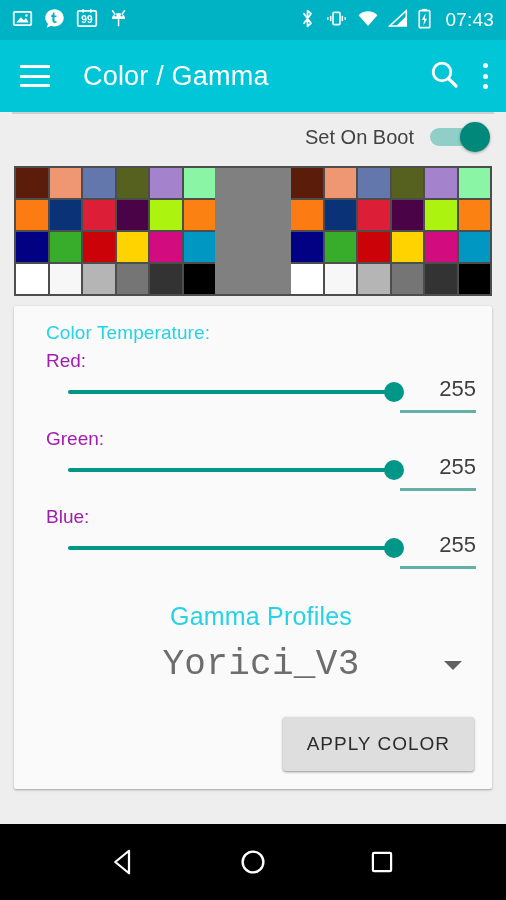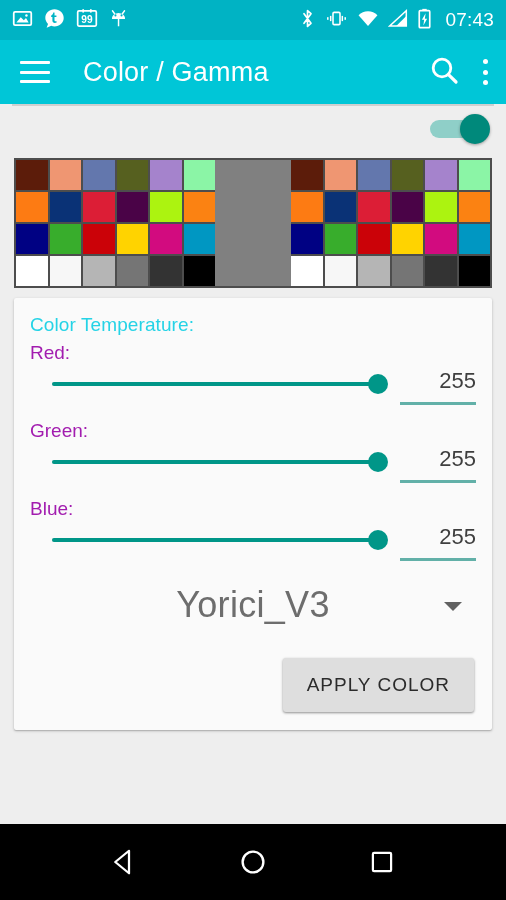--- a/index.html
+++ b/index.html
@@ -36,21 +36,21 @@
     color: #ffffff;
     font-size: 19px;
     letter-spacing: 0.2px;
     margin-left: 4px;
     white-space: nowrap;
   }
 
   
   .appbar {
     position: relative;
-    height: 64px;
+    height: 72px;
     background: #00c6d7;
     display: flex;
     align-items: center;
     padding: 0 18px 0 20px;
     box-sizing: border-box;
     justify-content: flex-end;
   }
   .hamburger {
     width: 30px;
     height: 22px;
@@ -174,21 +174,21 @@
     background: #4d4d4d;
   }
   .swatch-grid .cell { width: 100%; height: 100%; }
 
   
   .card {
     margin: 10px 14px 0 14px;
     background: #fafafa;
     border-radius: 2px;
     box-shadow: 0 1px 3px rgba(0,0,0,0.22), 0 1px 1px rgba(0,0,0,0.12);
-    padding: 16px 16px 18px 16px;
+    padding: 16px 16px 18px 32px;
     box-sizing: border-box;
   }
   .card-heading {
     color: #25d3e6;
     font-size: 19px;
     margin-bottom: 6px;
     letter-spacing: 0.1px;
   }
   .ch-label {
     color: #a21caf;
@@ -259,20 +259,21 @@
     letter-spacing: 0.2px;
   }
   .spinner {
     position: relative;
     display: flex;
     align-items: center;
     justify-content: center;
     height: 62px;
     margin-top: 2px;
     cursor: pointer;
+    font-family: Liberation Mono, monospace;
   }
   .spinner-value {
     color: #6d6d6d;
     font-size: 36px;
     font-weight: 300;
     letter-spacing: 0.3px;
   }
   .caret {
     position: absolute;
     right: 14px;
@@ -418,20 +419,21 @@
           <i></i>
       </span>
     </div>
   </div>
 
   <div class="content">
 
     <div class="divider"></div>
 
     <div class="boot-row">
+      <span class="boot-label">Set On Boot</span>
       <span class="switch">
         <span class="track"></span>
         <span class="knob"></span>
       </span>
     </div>
 
     <div class="swatch-strip">
       <div class="swatch-grid" id="swatch-left">
           <div class="cell" style="background: rgb(92, 28, 10);"></div>
           <div class="cell" style="background: rgb(239, 150, 114);"></div>
@@ -527,20 +529,21 @@
             <div class="fill" id="fill-2" style="width: 326px;"></div>
             <div class="thumb" id="thumb-2" style="left: 326px;"></div>
           </div>
           <div class="val-box">
             <div class="val-num">255</div>
             <div class="val-underline"></div>
           </div>
         </div>
       </div>
 
+      <div class="gamma-title">Gamma Profiles</div>
       <div class="spinner">
         <span class="spinner-value">Yorici_V3</span>
         <span class="caret"></span>
       </div>
 
       <div class="btn-row">
         <button class="apply-btn">APPLY COLOR</button>
       </div>
     </div>
   </div>

